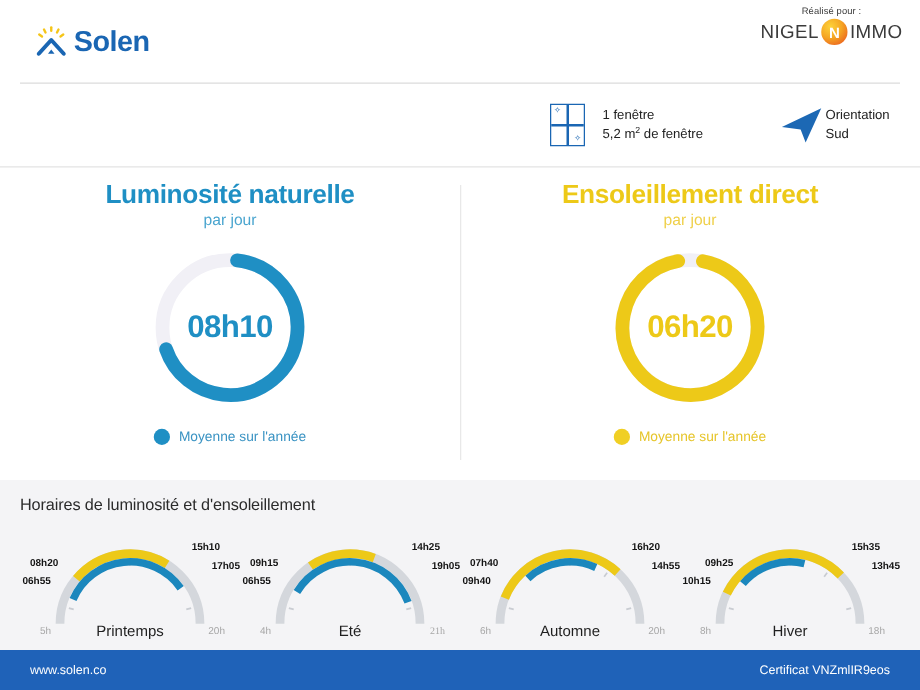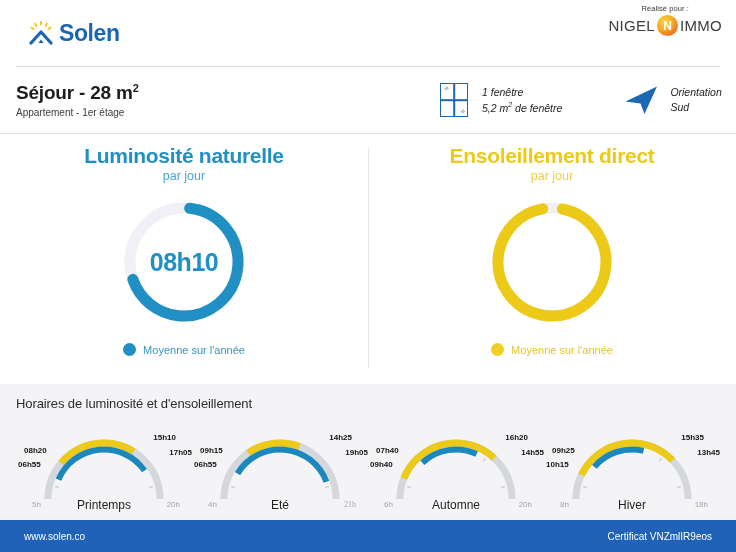--- a/index.html
+++ b/index.html
@@ -60,40 +60,40 @@
     height:66px;display:flex;align-items:center;
     padding:0 16px;box-sizing:border-box;position:relative;
   }
   .room-name{
     font-size:19px;font-weight:bold;color:#1d1d1d;letter-spacing:-0.2px;
   }
   .room-name sup{font-size:11px;vertical-align:super;}
   .room-sub{font-size:10px;color:#3b3b3b;margin-top:3px;}
   .info-right{
     position:absolute;left:440px;top:0;height:66px;
-    display:flex;align-items:center;gap:14px;font-style:italic;
+    display:flex;align-items:center;gap:14px;
   }
   .win-icon{
     width:28px;height:34px;border:1.6px solid #1a66b3;
     position:relative;box-sizing:border-box;
   }
   .win-icon:before{
     content:"";position:absolute;left:50%;top:0;bottom:0;width:1.6px;
     background:#1a66b3;transform:translateX(-50%);
   }
   .win-icon:after{
     content:"";position:absolute;top:50%;left:0;right:0;height:1.6px;
     background:#1a66b3;transform:translateY(-50%);
   }
   .win-spark{position:absolute;font-size:7px;color:#1a66b3;line-height:1;}
   .win-spark.a{left:2px;top:1px;}
   .win-spark.b{right:2px;bottom:1px;}
   .win-text{font-size:10.5px;color:#222;line-height:1.45;}
   .win-text sup{font-size:7px;vertical-align:super;}
-  .compass{margin-left:48px;display:flex;align-items:center;gap:10px;}
+  .compass{margin-left:48px;display:flex;align-items:center;}
   .arrow-nav{width:36px;height:32px;display:block;}
   .orient-text{font-size:10.5px;color:#222;line-height:1.45;}
 
   
   .gauges{
     height:248px;display:flex;
     border-top:1px solid #e3e3e3;
   }
   .gauge-col{
     flex:1;display:flex;flex-direction:column;align-items:center;
@@ -183,26 +183,20 @@
       <div class="client-logo">
         <span class="client-txt">NIGEL</span>
         <span class="client-badge">N</span>
         <span class="client-txt">IMMO</span>
       </div>
     </div>
   </div>
   <div class="hrule"></div>
 
   <div class="infobar">
-    <div>
-      <div class="room-name">
-        <span>Séjour - 28 m</span><sup>2</sup>
-      </div>
-      <div class="room-sub">Appartement - 1er étage</div>
-    </div>
     <div class="info-right">
       <div class="win-icon">
         <span class="win-spark a">✧</span>
         <span class="win-spark b">✧</span>
       </div>
       <div class="win-text">
         <div>1 fenêtre</div>
         <div><span>5,2 m</span><sup>2</sup><span> de fenêtre</span></div>
       </div>
       <div class="compass">
@@ -238,20 +232,21 @@
     </div>
 
     <div class="gauge-col">
       <div class="g-title yellow">Ensoleillement direct</div>
       <div class="g-sub yellow">par jour</div>
       <div class="donut-wrap">
         <svg viewBox="0 0 132 132" width="132" height="132" id="donut-1">
           <circle cx="66" cy="66" r="54" fill="none" stroke="#f1f0f6" stroke-width="11"></circle>
           <circle class="donut-arc" cx="66" cy="66" r="54" fill="none" stroke="#edc918" stroke-width="11" stroke-linecap="round" transform="rotate(-79 66 66)" stroke-dasharray="318.93448619243577 20.357520395261872"></circle>
         </svg>
+        <div class="donut-val yellow">06h20</div>
       </div>
       <div class="legend">
         <span class="legend-dot yellow"></span>
         <span class="legend-txt yellow">Moyenne sur l'année</span>
       </div>
     </div>
 
   </div>
 
   <div class="seasons">
@@ -319,21 +314,21 @@
             <path d="M 19.00 86.00 A 56 56 0 0 1 131.00 86.00" fill="none" stroke="#d4d7dc" stroke-width="7" stroke-linecap="butt"></path>
             <path d="M 26.09 73.44 L 29.96 74.44" stroke="#c9ccd2" stroke-width="1.4"></path>
             <path d="M 45.32 45.14 L 47.67 48.38" stroke="#c9ccd2" stroke-width="1.4"></path>
             <path d="M 75.00 35.50 L 75.00 39.50" stroke="#c9ccd2" stroke-width="1.4"></path>
             <path d="M 104.68 45.14 L 102.33 48.38" stroke="#c9ccd2" stroke-width="1.4"></path>
             <path d="M 123.91 73.44 L 120.04 74.44" stroke="#c9ccd2" stroke-width="1.4"></path>
             <path d="M 24.46 61.89 A 56 56 0 0 1 115.62 47.45" fill="none" stroke="#edc918" stroke-width="7" stroke-linecap="butt"></path>
             <path d="M 37.36 53.85 A 49.5 49.5 0 0 1 86.56 37.87" fill="none" stroke="#1b87bd" stroke-width="6" stroke-linecap="butt"></path>
           </svg>
           <div class="tl" style="left: 2px; top: 47px;">10h15</div>
-          <div class="tl" style="left: 8px; top: 33px;">09h25</div>
+          <div class="tl" style="left: 20px; top: 33px;">09h25</div>
           <div class="tl" style="right: 16px; top: 20px;">15h35</div>
           <div class="tl" style="right: 0px; top: 35px;">13h45</div>
           <div class="ax" style="left: 16px; bottom: 4px;">8h</div>
           <div class="ax" style="right: 12px; bottom: 4px;">18h</div>
           <div class="season-name">Hiver</div>
         </div>
       </div>
   </div>
 
   <div class="footer">

